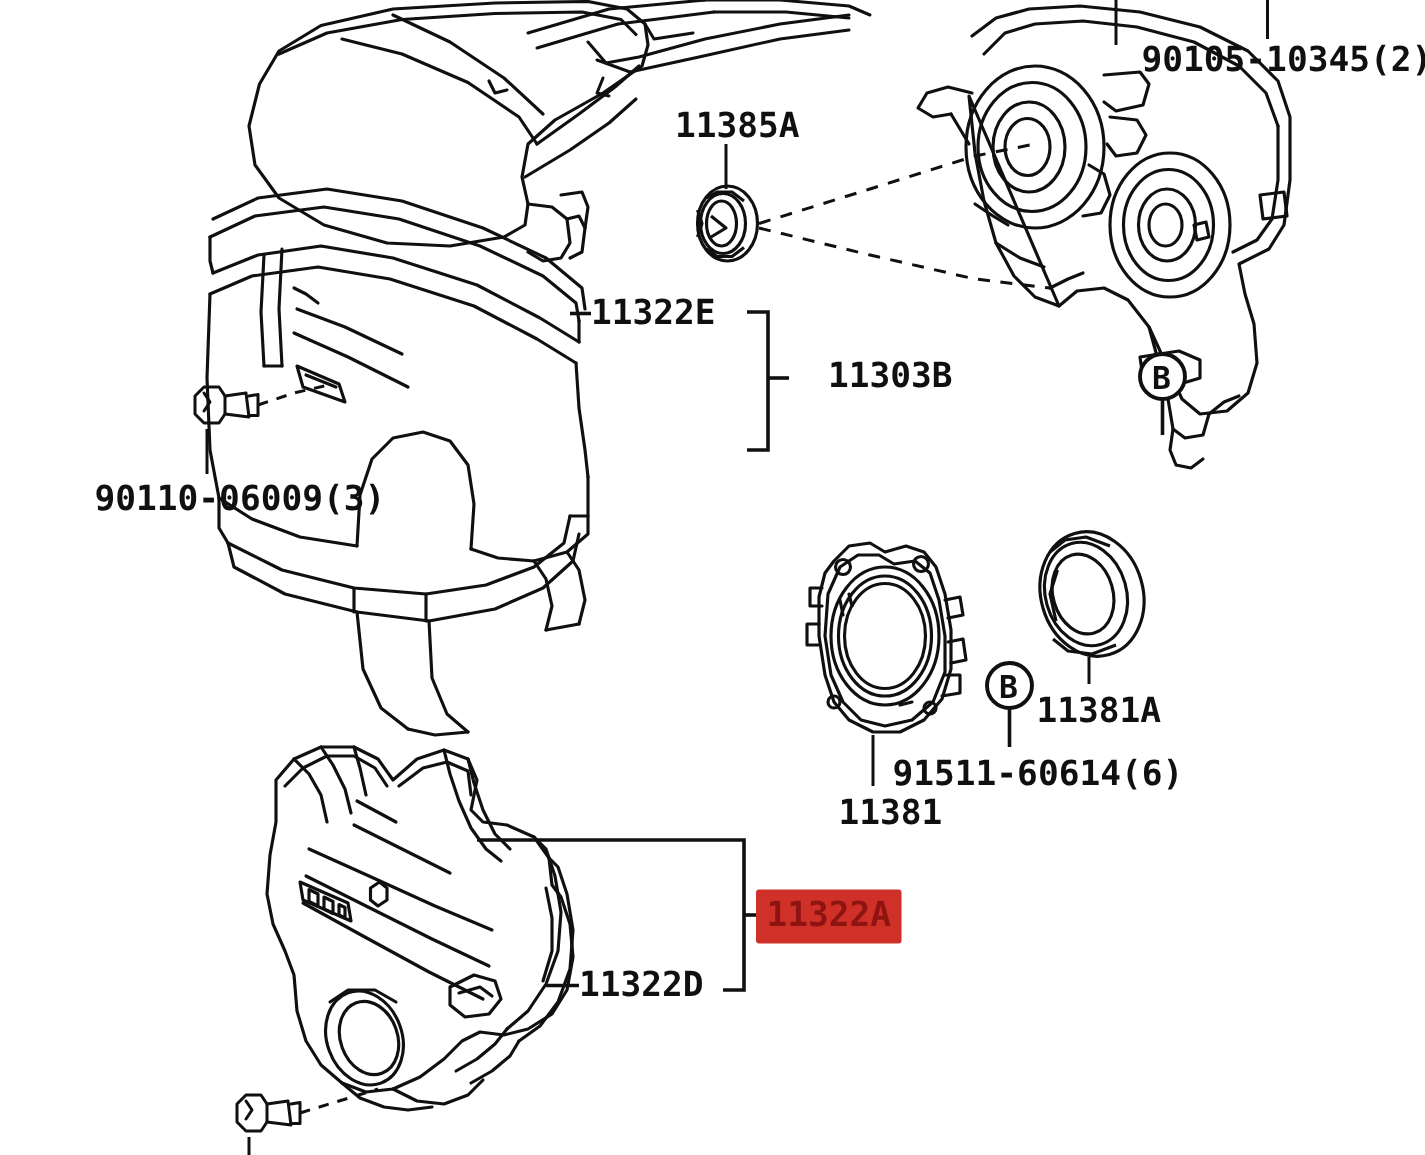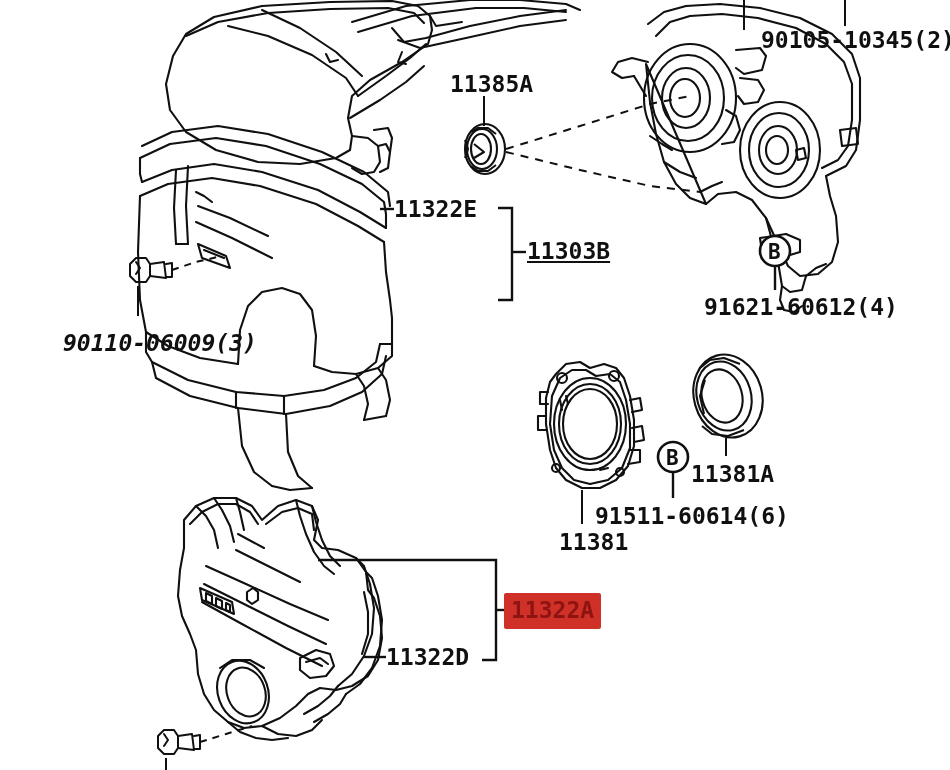--- a/index.html
+++ b/index.html
@@ -330,25 +330,24 @@
     <path d="M364 657 L386 657" fill="none" stroke="#101010" stroke-width="2.4"></path>
 
   </svg>
 
   <div class="part-label" style="left:450px; top:73px;">11385A</div>
 
   <div class="part-label" style="left:761px; top:29px;">90105-10345(2)</div>
 
   <div class="part-label" style="left:394px; top:198px;">11322E</div>
 
-  <div class="part-label" style="left:527px; top:240px;text-decoration:underline;">11303B</div>
-
-  <div class="part-label" style="left:704px; top:296px;">91621-60612(4)</div>
-
-  <div class="part-label" style="left:63px; top:332px;font-style:italic;">90110-06009(3)</div>
+  <div class="part-label" style="left:552px; top:240px;">11303B</div>
+
+
+  <div class="part-label" style="left:63px; top:322px;">90110-06009(3)</div>
 
   <div class="part-label" style="left:691px; top:463px;">11381A</div>
 
   <div class="part-label" style="left:595px; top:505px;">91511-60614(6)</div>
 
   <div class="part-label" style="left:559px; top:531px;">11381</div>
 
   <div class="part-label highlight" style="left:505px; top:594px;text-align:center;">11322A</div>
 
   <div class="part-label" style="left:386px; top:646px;">11322D</div>

